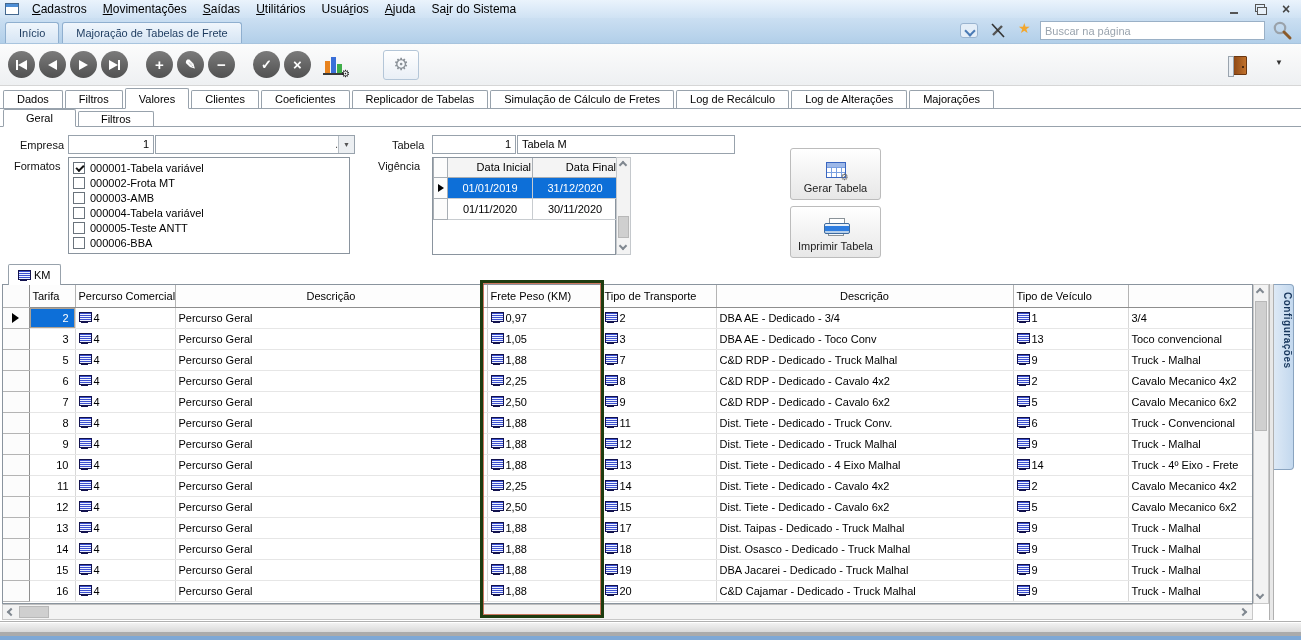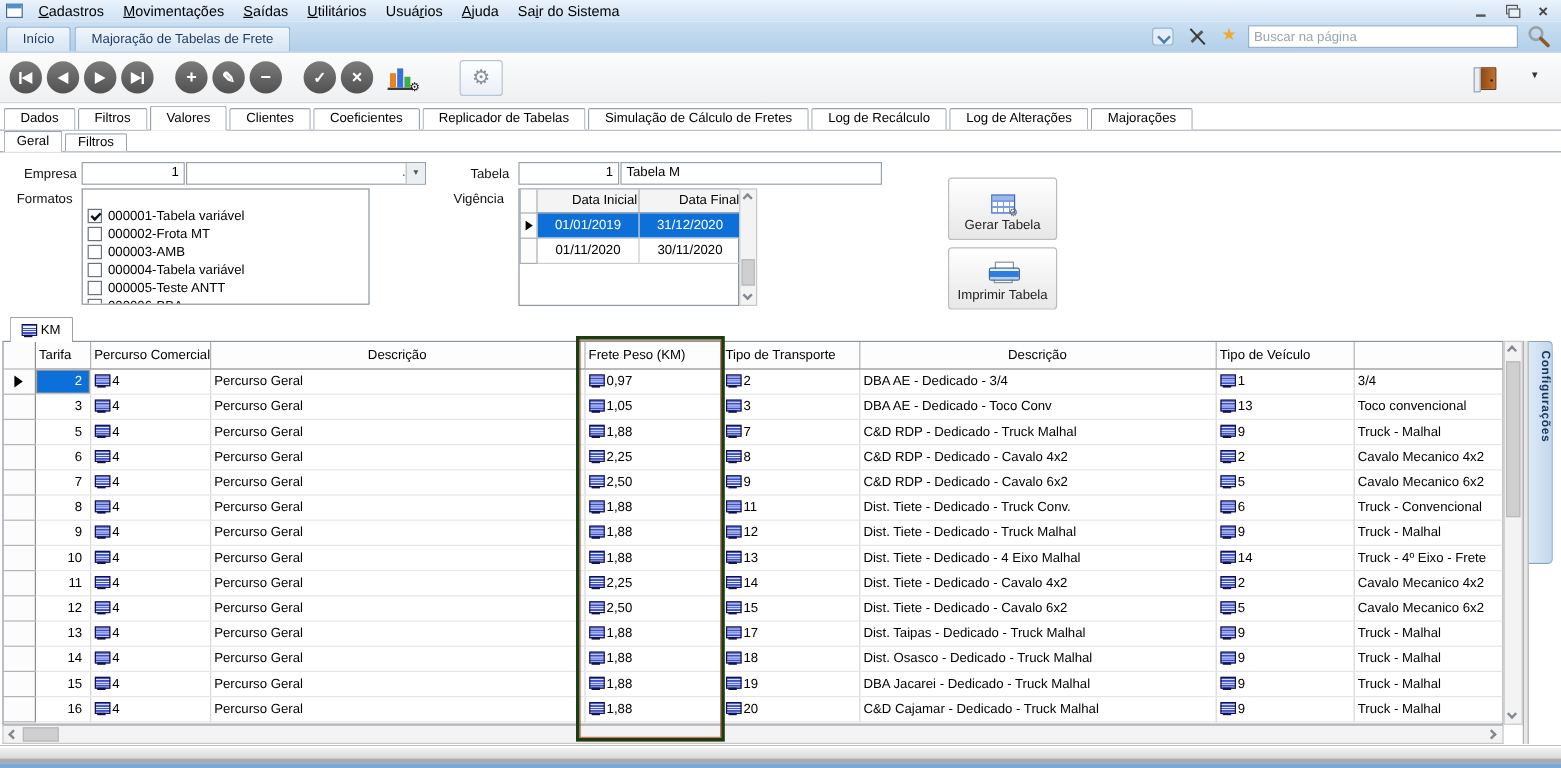--- a/index.html
+++ b/index.html
@@ -55,31 +55,31 @@
   .door { position:relative; width:15px; height:19px; background:linear-gradient(90deg,#8a4513,#c1722c); border:1px solid #6b3710; border-radius:1px; }
   .door::before { content:""; position:absolute; left:-5px; top:-1px; width:4px; height:19px; background:#e9eef3; border:1px solid #9aa4ae; }
   .door::after { content:""; position:absolute; right:2px; top:9px; width:2px; height:2px; background:#2d1607; border-radius:50%; }
   .moredd { position:absolute; right:18px; top:14px; font-size:8px; color:#333; }
 
   
   .ptabs { position:absolute; left:0; top:88px; right:0; height:21px; display:flex; align-items:flex-end; padding-left:3px; border-bottom:1px solid #98a2ac; background:#fff; }
   .ptab { height:18px; line-height:17px; padding:0 13px; border:1px solid #98a2ac; border-bottom:none; border-radius:2px 2px 0 0; background:#fff; margin-right:2px; white-space:nowrap; cursor:default; }
   .ptab.active { height:21px; line-height:20px; margin-bottom:-1px; z-index:2; border-bottom:1px solid #fff; }
   .stabs { position:absolute; left:0; top:109px; right:0; height:18px; display:flex; align-items:flex-end; padding-left:3px; border-bottom:1px solid #98a2ac; background:#fff; }
-  .stabs .ptab { height:15px; line-height:14px; padding:0 10px; }
+  .stabs .ptab { height:15px; line-height:14px; padding:0 22px; }
   .stabs .ptab.active { height:18px; line-height:17px; }
 
   
   .flabel { position:absolute; font-size:11px; color:#111; }
   .field { position:absolute; height:19px; border:1px solid #98a2ac; background:#fff; font-size:11px; line-height:17px; padding:0 4px; }
   .num { text-align:right; }
   .combo { display:flex; align-items:center; }
   .combo .cval { flex:1; color:#555; }
   .combo .drop { width:16px; height:17px; margin-right:-4px; border-left:1px solid #b8bfc6; background:#eceff2; color:#555; font-size:7px; display:flex; align-items:center; justify-content:center; }
-  .listbox { position:absolute; left:68px; top:157px; width:240px; height:97px; border:1px solid #8a949e; background:#fff; padding:14px 0 0 4px; overflow:hidden; }
+  .listbox { position:absolute; left:68px; top:157px; width:282px; height:97px; border:1px solid #8a949e; background:#fff; padding:2px 0 0 4px; overflow:hidden; }
   .fmt-item { display:flex; align-items:center; gap:5px; height:15px; }
   .cb { width:12px; height:12px; border:1px solid #6a737c; background:#fff; position:relative; flex:none; }
   .checked .cb::after { content:""; position:absolute; left:2px; top:2px; width:6px; height:3px; border-left:2px solid #111; border-bottom:2px solid #111; transform:rotate(-45deg); }
 
   .vgrid { position:absolute; left:432px; top:157px; width:184px; height:98px; border:1px solid #8a949e; background:#fff; }
   .vgrid table { border-collapse:collapse; table-layout:fixed; width:100%; }
   .vgrid th { height:19px; background:#f4f4f4; border:1px solid #a8aeb4; border-top:none; font-weight:normal; font-size:11px; text-align:right; }
   .vgrid td { height:21px; border:1px solid #c8ccd0; font-size:11px; text-align:center; }
   .vgrid .vind { width:14px; background:#fcfcfc; border-color:#a8aeb4; }
   .vgrid tr.selected td { background:#0d6fd8; color:#fff; }

